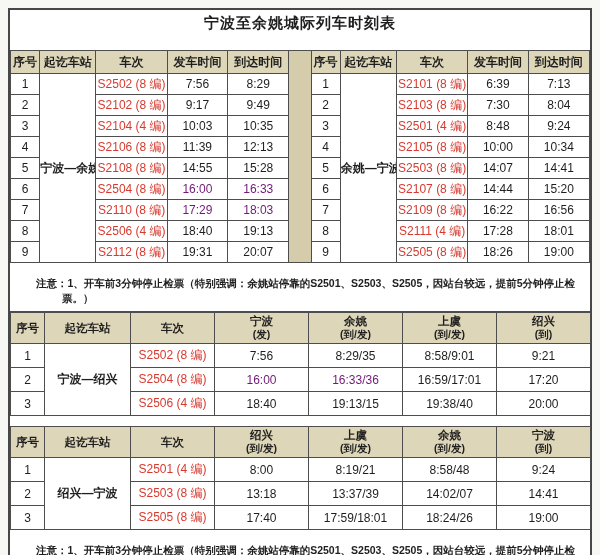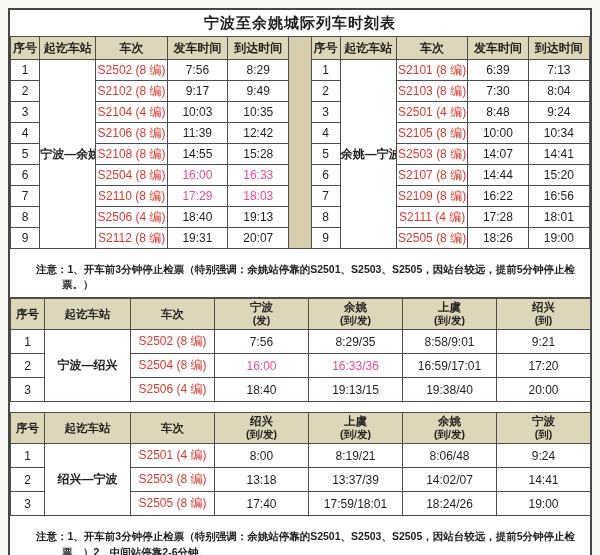--- a/index.html
+++ b/index.html
@@ -2,31 +2,31 @@
 <html><head>
 <meta charset="utf-8">
 <style>
   html,body{margin:0;padding:0;}
   body{width:600px;height:555px;background:#f7f7f4;overflow:hidden;}
   .sheet{
     box-sizing:border-box;width:584px;margin:8px 0 0 8px;
     border:2px solid #474747;background:#ffffff;
     font-family:"Liberation Sans",sans-serif;color:#1e1e1e;
   }
-  .title{height:26px;line-height:26px;text-align:center;font-weight:bold;
+  .title{height:40px;line-height:26px;text-align:center;font-weight:bold;
     font-size:15px;letter-spacing:1px;}
   table{width:100%;border-collapse:collapse;table-layout:fixed;}
   th,td{border:1px solid #4d4d4d;text-align:center;vertical-align:middle;
     padding:0;overflow:hidden;white-space:nowrap;}
   th{background:#ded6b8;font-weight:bold;font-size:12px;margin-top:27px;}
   .top-table th{height:22px;}
   .top-table td{height:20px;font-size:12px;}
   .sep{background:#d5ccac;}
   .c-train{color:#d63a2f;margin-top:44px;}
-  .red{color:#ec4899;}
+  .red{color:#701a75;}
   .c-route{font-weight:bold;font-size:12px;}
   .note{font-size:10.5px;font-weight:bold;line-height:1.45;
     padding:5px 8px 5px 52px;text-indent:-26px;text-align:left;
     white-space:normal;margin-top:8px;}
   .note-mid{border-bottom:1px solid #4d4d4d;}
   .wide-table th{padding:2px 0;line-height:13px;font-size:11.5px;height:auto;}
   .wide-table td{height:23px;font-size:12px;}
   .st-sub{font-size:10.5px;font-weight:bold;display:block;}
   .st-name{display:block;text-align:center;}
   .gap{height:10px;}
@@ -95,21 +95,21 @@
       <td>10:35</td>
       <td>3</td>
       <td class="c-train">S2501 (4 编)</td>
       <td>8:48</td>
       <td>9:24</td>
     </tr>
     <tr>
       <td>4</td>
       <td class="c-train">S2106 (8 编)</td>
       <td>11:39</td>
-      <td>12:42</td>
+      <td>12:13</td>
       <td>4</td>
       <td class="c-train">S2105 (8 编)</td>
       <td>10:00</td>
       <td>10:34</td>
     </tr>
     <tr>
       <td>5</td>
       <td class="c-train">S2108 (8 编)</td>
       <td>14:55</td>
       <td>15:28</td>
@@ -257,21 +257,21 @@
         <span class="st-name">宁波</span>
         <span class="st-sub">(到)</span>
       </th>
     </tr>
     <tr>
       <td>1</td>
       <td class="c-route" rowspan="3">绍兴—宁波</td>
       <td class="c-train">S2501 (4 编)</td>
       <td>8:00</td>
       <td>8:19/21</td>
-      <td>8:06/48</td>
+      <td>8:58/48</td>
       <td>9:24</td>
     </tr>
     <tr>
       <td>2</td>
       <td class="c-train">S2503 (8 编)</td>
       <td>13:18</td>
       <td>13:37/39</td>
       <td>14:02/07</td>
       <td>14:41</td>
     </tr>

